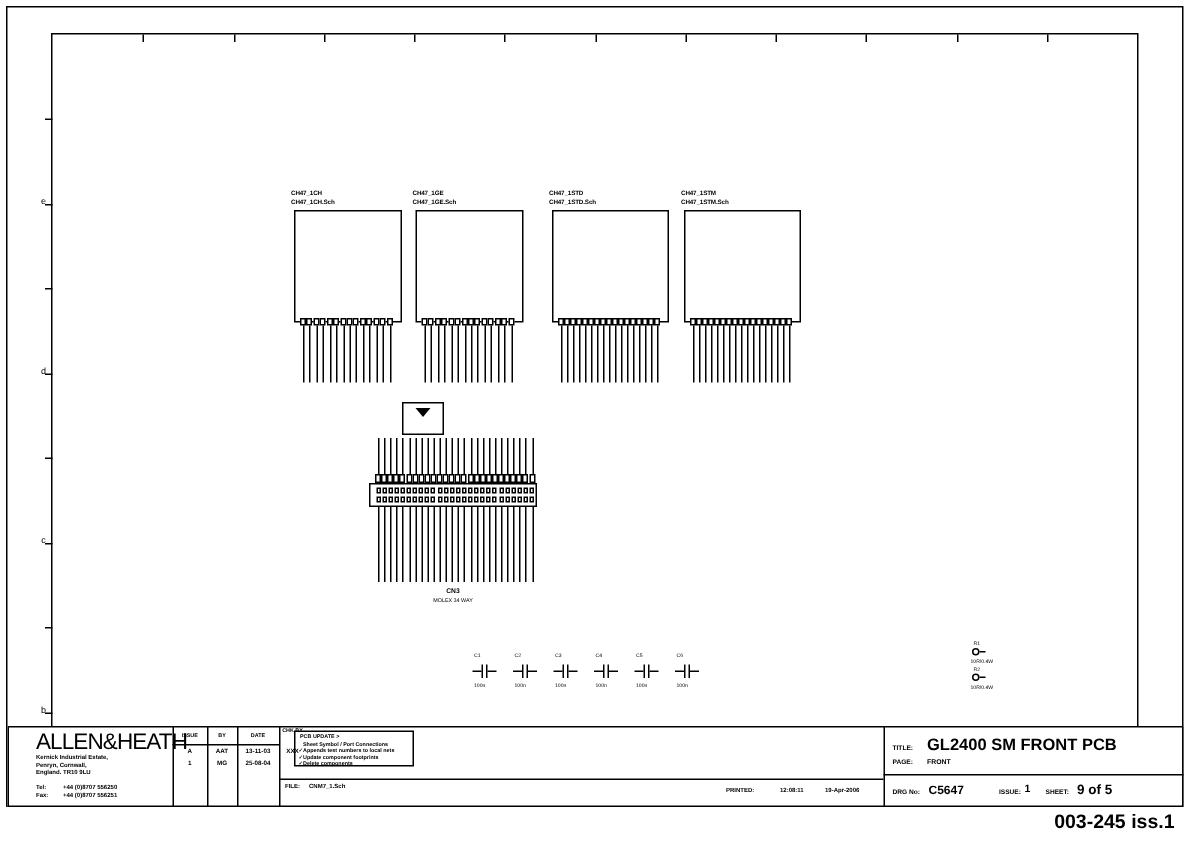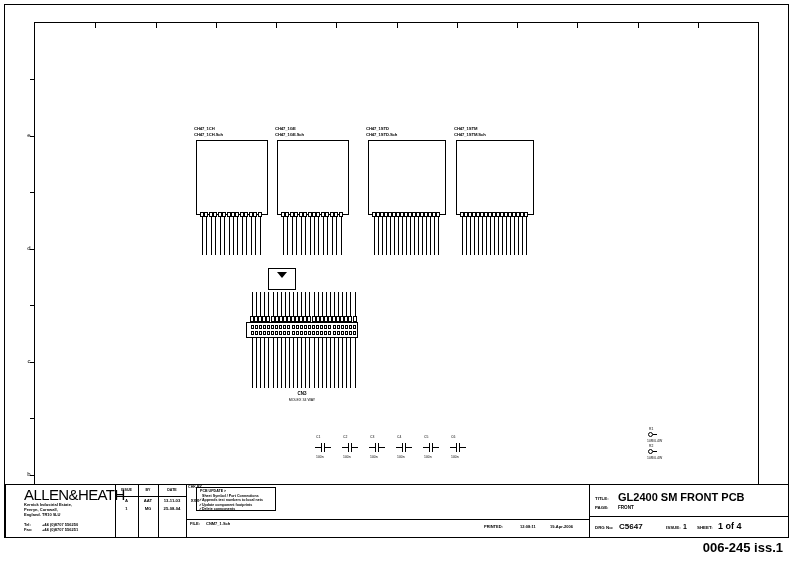--- a/index.html
+++ b/index.html
@@ -607,17 +607,17 @@
     <div class="ti-k" style="left:595px;top:496px;">TITLE:</div>
     <div class="ti-v" style="left:618px;top:491px;font-size:11px;">GL2400 SM FRONT PCB</div>
     <div class="ti-k" style="left:595px;top:505px;">PAGE:</div>
     <div class="ti-v" style="left:618px;top:505px;font-size:4.6px;">FRONT</div>
 
     <div class="ti-k" style="left:595px;top:525px;">DRG No:</div>
     <div class="ti-v" style="left:619px;top:522px;font-size:8px;">C5647</div>
     <div class="ti-k" style="left:666px;top:525px;">ISSUE:</div>
     <div class="ti-v" style="left:683px;top:523px;font-size:7px;">1</div>
     <div class="ti-k" style="left:697px;top:525px;">SHEET:</div>
-    <div class="ti-v" style="left:718px;top:521px;font-size:9px;">1 of 4</div>
+    <div class="ti-v" style="left:718px;top:521px;font-size:9px;">9 of 5</div>
   </div>
 
-  <div class="docnum">006-245 iss.1</div>
+  <div class="docnum">003-245 iss.1</div>
 </div>
 
 </body></html>

